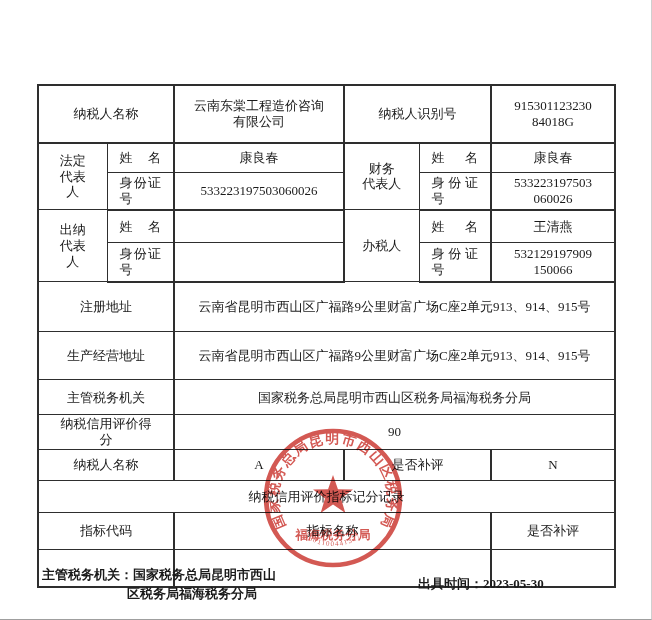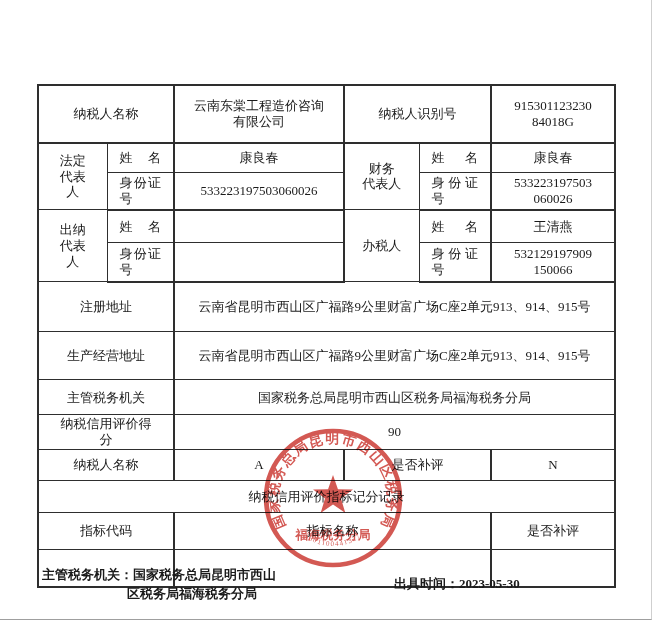--- a/index.html
+++ b/index.html
@@ -31,21 +31,21 @@
   .v-company { word-break:break-all; padding:12px 18px; }
   .addr { word-break:break-all; padding:16px 8px; }
   .stack span { display:block;text-align:center; }
   
   .seal { position:absolute; left:258px; top:423px; width:150px; height:150px;
           pointer-events:none; mix-blend-mode:multiply; opacity:0.85; }
   
   .doc-footer {
     position:absolute; left:37px; top:566px; width:577px;
     display:flex; align-items:flex-start;
-    font-size:13px; font-weight:bold; line-height:1.45;
+    font-size:13px; font-weight:bold; line-height:1.45;gap:24px;
   }
   .footer-authority { width:300px; margin-left:5px; }
   .footer-authority .line1 { text-align:left; }
   .footer-authority .line2 { text-align:center; }
   .footer-issue { margin-left:52px; padding-top:9px; white-space:nowrap; }
 </style>
 </head>
 <body>
 
 <div class="page">

